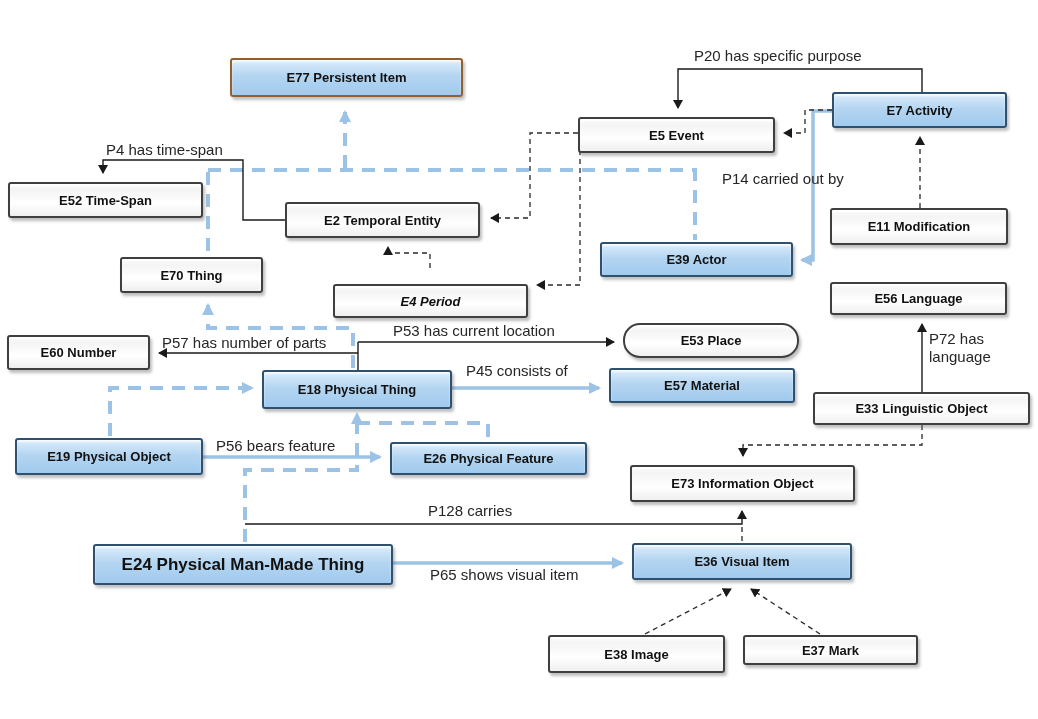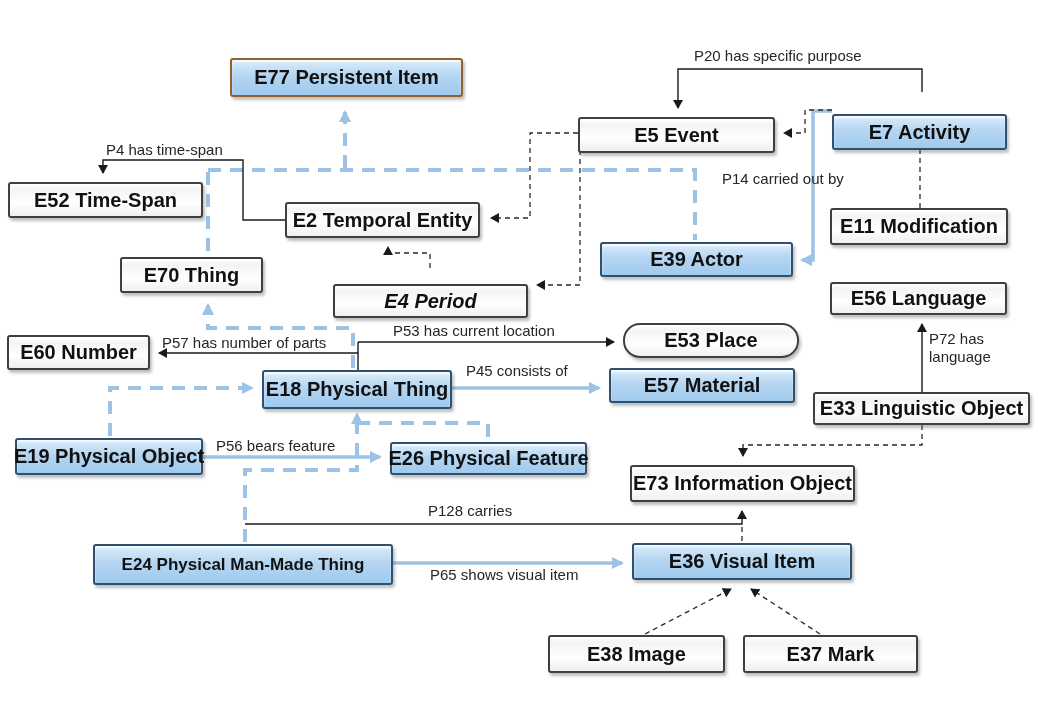--- a/index.html
+++ b/index.html
@@ -4,21 +4,21 @@
 <style>
   html,body{margin:0;padding:0;background:#fff;}
   .canvas{
     position:relative;width:1038px;height:719px;background:#fff;overflow:hidden;
     font-family:"Liberation Sans",sans-serif;
   }
   .canvas svg{position:absolute;left:0;top:0;z-index:1;}
   .node{
     position:absolute;z-index:3;box-sizing:border-box;
     display:flex;align-items:center;justify-content:center;
-    font-size:20px;font-weight:600;color:#111;text-align:center;
+    font-size:13px;font-weight:600;color:#111;text-align:center;
     border-radius:3px;white-space:nowrap;
   }
   .node.white{
     background:linear-gradient(180deg,#fdfdfd 0%,#f4f4f4 18%,#ffffff 60%,#efefef 100%);
     border:2px solid #3f3f3f;
     box-shadow:2px 3px 3px rgba(110,110,110,.45), inset 0 2px 1px rgba(255,255,255,.9);
   }
   .node.blue{
     background:linear-gradient(180deg,#dcedfb 0%,#b4d5f1 45%,#a0caee 100%);
     border:2px solid #2f506e;
@@ -95,21 +95,21 @@
   <div class="plabel" style="left:162px;top:334px;">P57 has number of parts</div>
   <div class="plabel" style="left:466px;top:362px;">P45 consists of</div>
   <div class="plabel wrap" style="left:929px;top:330px;width:78px;">P72 has language</div>
   <div class="plabel" style="left:216px;top:437px;">P56 bears feature</div>
   <div class="plabel" style="left:428px;top:502px;">P128 carries</div>
   <div class="plabel" style="left:430px;top:566px;">P65 shows visual item</div>
 
   <div class="node blue e77" style="left:230px;top:58px;width:233px;height:39px;">
       <span>E77 Persistent Item</span>
     </div>
-  <div class="node blue" style="left:832px;top:92px;width:175px;height:36px;margin-top:22px;">
+  <div class="node blue" style="left:832px;top:92px;width:175px;height:36px;">
       <span>E7 Activity</span>
     </div>
   <div class="node white" style="left:578px;top:117px;width:197px;height:36px;">
       <span>E5 Event</span>
     </div>
   <div class="node white" style="left:8px;top:182px;width:195px;height:36px;">
       <span>E52 Time-Span</span>
     </div>
   <div class="node white" style="left:285px;top:202px;width:195px;height:36px;">
       <span>E2 Temporal Entity</span>
@@ -155,17 +155,17 @@
     </div>
   <div class="node blue big" style="left:93px;top:544px;width:300px;height:41px;">
       <span>E24 Physical Man-Made Thing</span>
     </div>
   <div class="node blue" style="left:632px;top:543px;width:220px;height:37px;">
       <span>E36 Visual Item</span>
     </div>
   <div class="node white" style="left:548px;top:635px;width:177px;height:38px;">
       <span>E38 Image</span>
     </div>
-  <div class="node white" style="left:743px;top:635px;width:175px;height:38px;">
+  <div class="node white" style="left:743px;top:635px;width:175px;height:30px;">
       <span>E37 Mark</span>
     </div>
 
 </div>
 
 </body></html>

